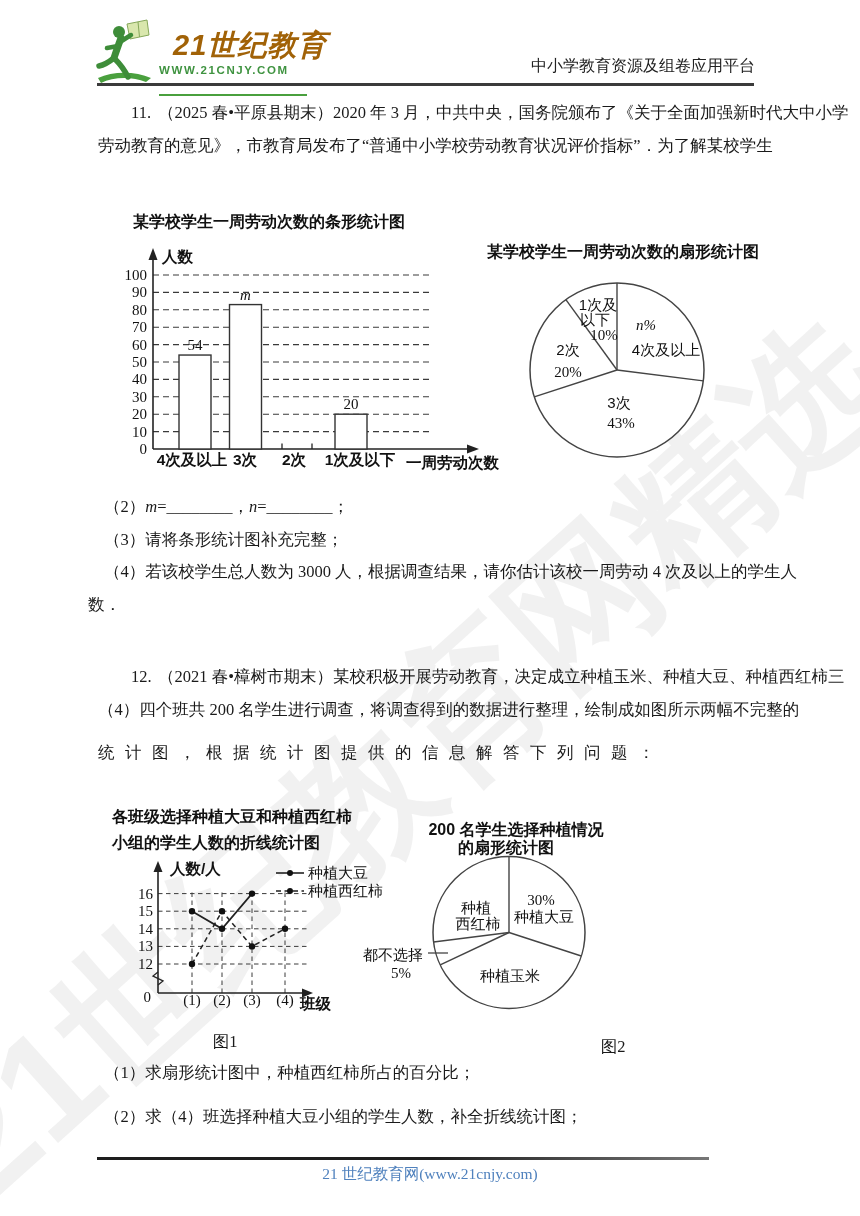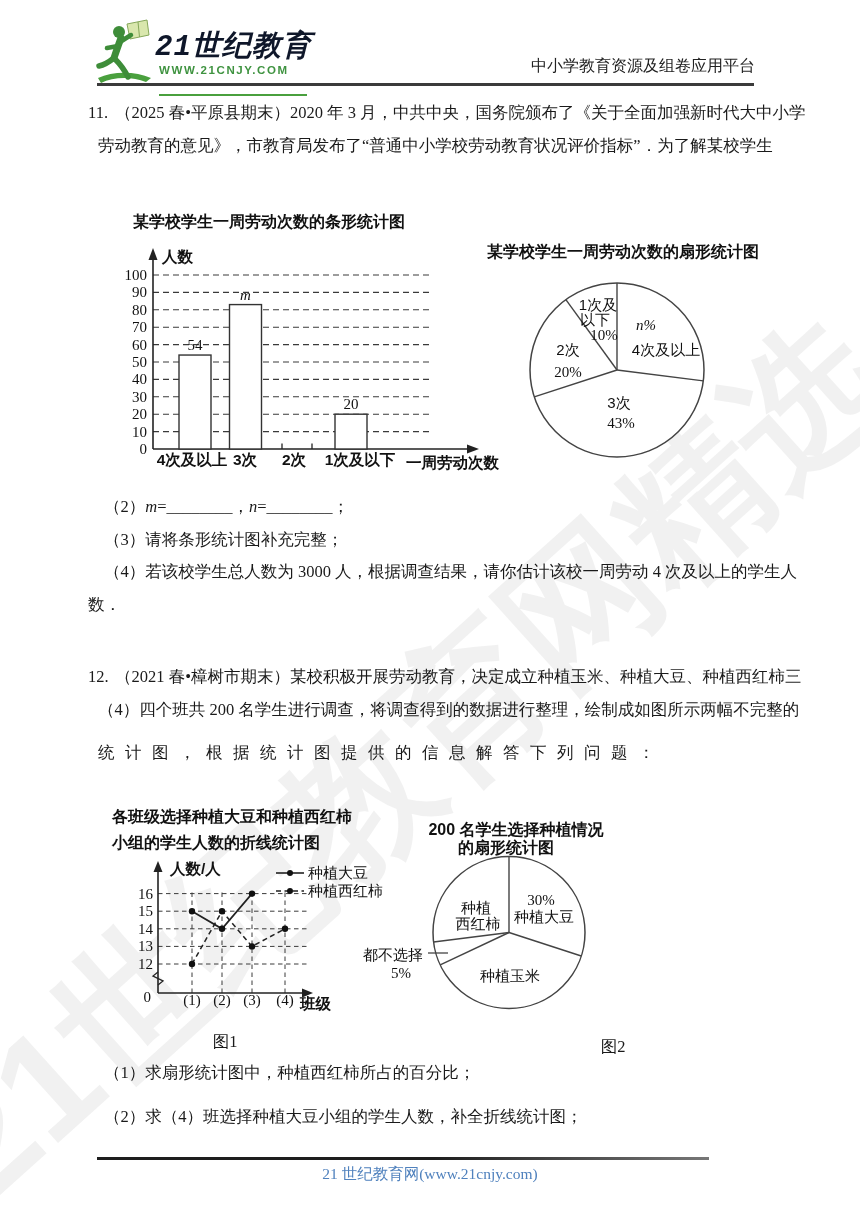--- a/index.html
+++ b/index.html
@@ -5,37 +5,37 @@
   html,body{margin:0;padding:0;}
   body{
     width:860px;height:1216px;position:relative;background:#ffffff;
     font-family:"Liberation Serif","DejaVu Serif",serif;color:#1a1a1a;
     overflow:hidden;
   }
   .abs{position:absolute;}
   
   #logo{left:97px;top:20px;width:240px;height:64px;}
   #logo-icon{left:0;top:0;}
-  #brand{left:58px;top:6px;font-family:Liberation Mono, monospace;
-    font-weight:bold;font-style:italic;font-size:29px;color:#0f172a;letter-spacing:1px;}
+  #brand{left:76px;top:6px;font-family:Liberation Sans, sans-serif;
+    font-weight:bold;font-style:italic;font-size:29px;color:#a16207;letter-spacing:1px;}
   #logo-url{left:62px;top:44px;font-family:"Liberation Sans","DejaVu Sans",sans-serif;
     font-weight:bold;font-size:11.5px;color:#3f9340;letter-spacing:1.6px;
     border-bottom:2.5px solid #4aa03e;padding-bottom:18px;width:148px;}
   #platform{left:470px;top:56px;width:285px;text-align:right;font-size:16px;color:#222;}
   #header-rule{left:97px;top:83px;width:657px;height:2.5px;background:#3b3b3b;}
   
   #watermark{left:-200px;top:685px;width:1200px;height:160px;line-height:160px;
     text-align:center;font-family:"Liberation Sans","DejaVu Sans",sans-serif;font-weight:bold;
     font-size:150px;color:rgba(90,90,90,0.085);transform:rotate(-42deg);white-space:nowrap;
     pointer-events:none;z-index:0;}
   
   .tblock{left:88px;width:724px;z-index:2;font-size:16.5px;}
   .tline{line-height:32.5px;height:32.5px;white-space:nowrap;padding-left:10px;}
   .tline.first{padding-left:0;}
-  .pnum{display:inline-block;min-width:27px;}
+  .pnum{display:inline-block;min-width:27px;margin-left:43px;}
   .qline{line-height:32.5px;height:32.5px;white-space:nowrap;padding-left:16px;}
   .qline.outdent{padding-left:0;}
   .spread{letter-spacing:10.5px;margin-top:11px;}
   .mi{font-style:italic;}
   .blank{color:#333;}
   
   svg{position:absolute;z-index:1;overflow:visible;}
   svg text{fill:#111;}
   .ct{font-family:"Liberation Sans","DejaVu Sans",sans-serif;font-size:15px;font-weight:500;}
   .cti{font-family:"Liberation Sans","DejaVu Sans",sans-serif;font-size:16px;font-weight:600;}

